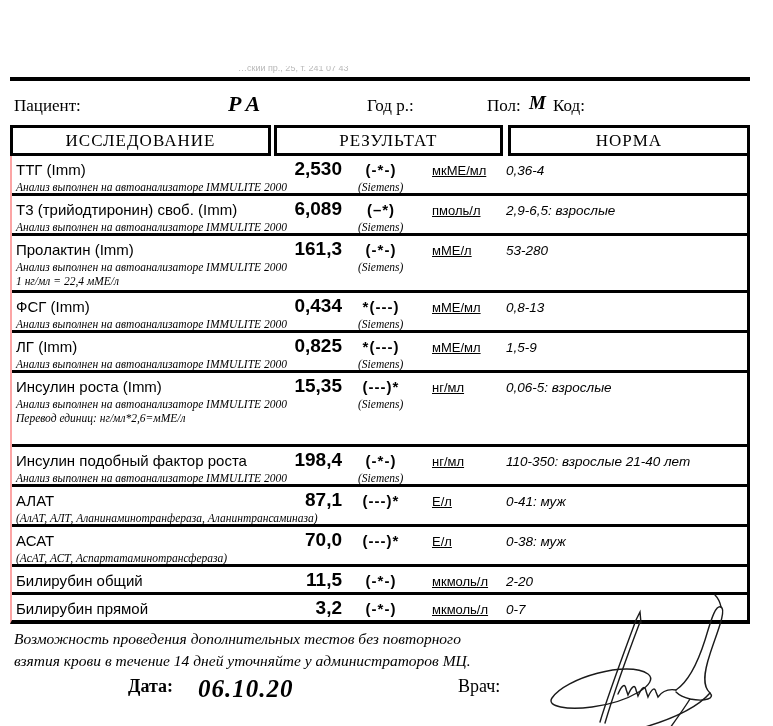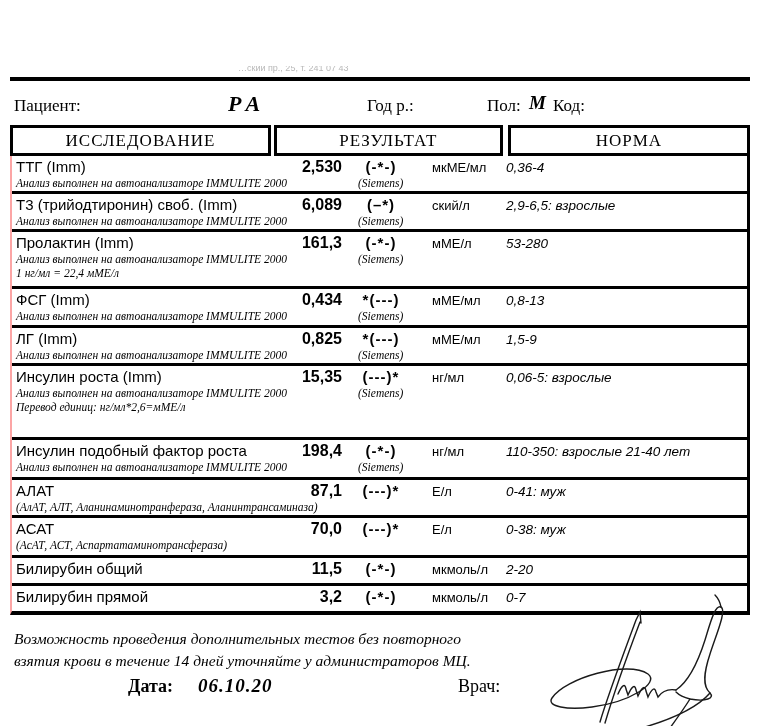--- a/index.html
+++ b/index.html
@@ -34,36 +34,36 @@
   .hdr-3{width:248px;}
 
   
   .tbl-body{position:absolute;left:10px;top:156px;width:740px;box-sizing:border-box;
         border-left:2px solid #fca5a5;border-right:3px solid #000;border-bottom:4px solid #000;
         background:#fff;}
   .row{box-sizing:border-box;border-bottom:3px solid #000;padding:2px 0 0 4px;position:relative;}
   .row:last-child{border-bottom:none;}
   .row-main{display:grid;grid-template-columns:256px 70px 78px 78px auto;align-items:baseline;}
   .c-name{font-size:15px;}
-  .c-value{font-size:16px;font-weight:bold;text-align:right;}
+  .c-value{font-size:19px;font-weight:bold;text-align:right;}
   .c-ind{font-size:15px;font-weight:bold;text-align:center;letter-spacing:1px;}
-  .c-units{font-size:13px;padding-left:12px;white-space:nowrap;}
+  .c-units{font-size:13px;padding-left:12px;white-space:nowrap;text-decoration:underline;}
   .c-norm{font-size:13.5px;font-style:italic;padding-left:8px;white-space:nowrap;}
   .row-note{font:italic 11.5px "Liberation Serif",serif;position:relative;margin-top:1px;white-space:nowrap;}
   .note-brand{position:absolute;left:342px;}
   .row-note2{font:italic 11.5px "Liberation Serif",serif;margin-top:2px;white-space:nowrap;}
 
   
   .footer-notice{position:absolute;left:14px;top:628px;
         font:italic 15.5px "Liberation Serif",serif;line-height:22px;}
   .date-line{position:absolute;left:0;top:670px;width:773px;height:32px;
         font-family:"Liberation Serif",serif;font-size:18px;}
   .dl{position:absolute;top:6px;}
   .lbl-date{left:128px;font-weight:bold;}
-  .val-date{left:198px;top:5px;font-weight:bold;font-style:italic;font-size:19px;letter-spacing:1px;}
+  .val-date{left:198px;top:5px;font-weight:bold;font-style:italic;font-size:25px;letter-spacing:1px;}
   .lbl-doctor{left:458px;}
 
   .signature{position:absolute;left:530px;top:590px;width:243px;height:136px;}
   .signature svg{display:block;}
 </style>
 </head>
 <body>
 
 <div class="page">
 
@@ -100,21 +100,21 @@
         <span class="note-text">Анализ выполнен на автоанализаторе IMMULITE  2000</span>
         <span class="note-brand">(Siemens)</span>
       </div>
 
     </div>
       <div class="row" style="min-height: 38px;">
       <div class="row-main">
         <span class="c-name">Т3 (трийодтиронин) своб. (Imm)</span>
         <span class="c-value">6,089</span>
         <span class="c-ind">(–*)</span>
-        <span class="c-units">ский/л</span>
+        <span class="c-units">пмоль/л</span>
         <span class="c-norm">2,9-6,5:  взрослые</span>
       </div>
       <div class="row-note">
         <span class="note-text">Анализ выполнен на автоанализаторе IMMULITE  2000</span>
         <span class="note-brand">(Siemens)</span>
       </div>
 
     </div>
       <div class="row" style="min-height: 57px;">
       <div class="row-main">

